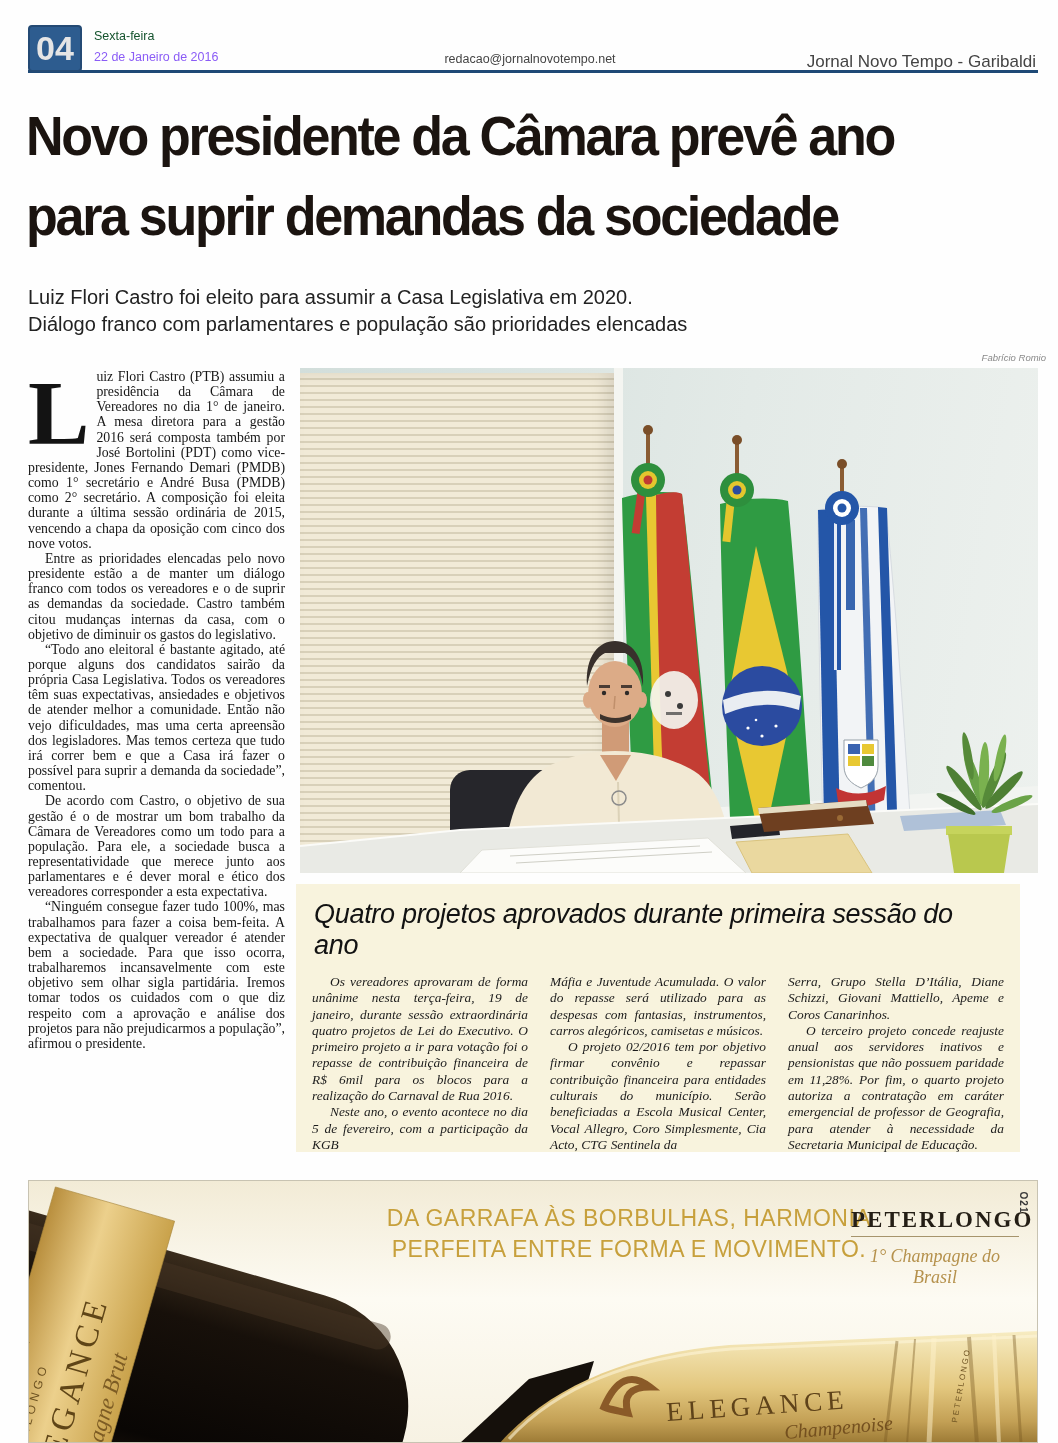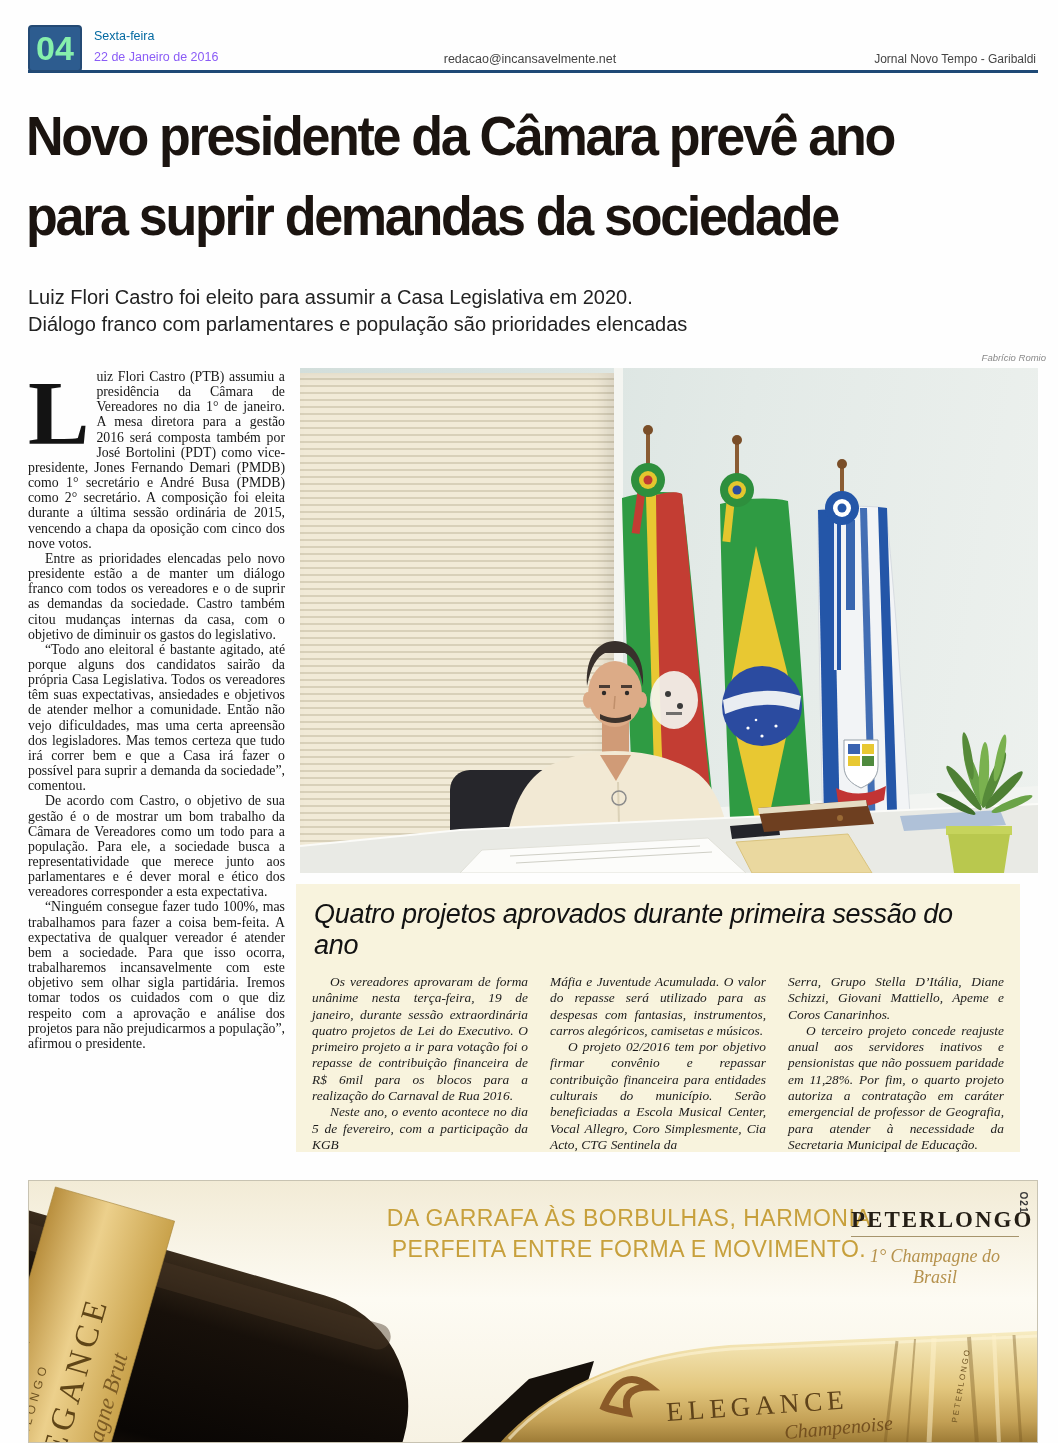--- a/index.html
+++ b/index.html
@@ -1,26 +1,26 @@
 <!DOCTYPE html>
 <html lang="pt"><head>
 <meta charset="utf-8">
 <style>
   html,body{margin:0;padding:0;background:#888;}
   .page{position:relative;width:1058px;height:1443px;margin:0 auto;background:#fefefe;overflow:hidden;
         font-family:"Liberation Serif",serif;color:#141414;}
 
   
   .badge{position:absolute;left:28px;top:25px;width:54px;height:47px;background:#2d5c8f;border:2px solid #244a74;
-         border-radius:4px;color:#86efac;font-family:"Liberation Sans",sans-serif;font-weight:bold;font-size:34px;
+         border-radius:4px;color:#e5e5e5;font-family:"Liberation Sans",sans-serif;font-weight:bold;font-size:34px;
          display:flex;align-items:center;justify-content:center;box-sizing:border-box;z-index:2;}
-  .weekday{position:absolute;left:94px;top:29px;font-family:"Liberation Sans",sans-serif;font-size:12.5px;color:#0369a1;}
+  .weekday{position:absolute;left:94px;top:29px;font-family:"Liberation Sans",sans-serif;font-size:12.5px;color:#14532d;}
   .hdate{position:absolute;left:94px;top:50px;font-family:"Liberation Sans",sans-serif;font-size:12.5px;color:#8b5cf6;}
   .hemail{position:absolute;left:300px;top:52px;width:460px;text-align:center;font-family:"Liberation Sans",sans-serif;font-size:12.5px;color:#444;}
-  .hpaper{position:absolute;right:22px;top:52px;font-family:"Liberation Sans",sans-serif;font-size:12px;color:#444;}
+  .hpaper{position:absolute;right:22px;top:52px;font-family:"Liberation Sans",sans-serif;font-size:17px;color:#444;}
   .hrule{position:absolute;left:28px;right:20px;top:70px;height:3px;background:#1e4976;}
 
   
   .headline{position:absolute;left:26px;top:96px;width:1120px;font-family:"Liberation Sans",sans-serif;
             font-weight:bold;font-size:56px;line-height:80px;letter-spacing:-2.5px;color:#1b1410;
             transform:scaleX(.93);transform-origin:left top;}
   .subhead{position:absolute;left:28px;top:284px;font-family:"Liberation Sans",sans-serif;font-size:20px;
            line-height:27px;color:#222;}
 
   
@@ -64,21 +64,21 @@
   .ad svg{position:absolute;left:0;top:0;}
 </style>
 </head>
 <body>
 
 <div class="page">
 
   <div class="badge">04</div>
   <div class="weekday">Sexta-feira</div>
   <div class="hdate">22 de Janeiro de 2016</div>
-  <div class="hemail">redacao@incansavelmente.net</div>
+  <div class="hemail">redacao@jornalnovotempo.net</div>
   <div class="hpaper">Jornal Novo Tempo - Garibaldi</div>
   <div class="hrule"></div>
 
   <div class="headline">
     <div>Novo presidente da Câmara prevê ano</div>
     <div>para suprir demandas da sociedade</div>
   </div>
   <div class="subhead">
     <div>Luiz Flori Castro foi eleito para assumir a Casa Legislativa em 2020.</div>
     <div>Diálogo franco com parlamentares e população são prioridades elencadas</div>

